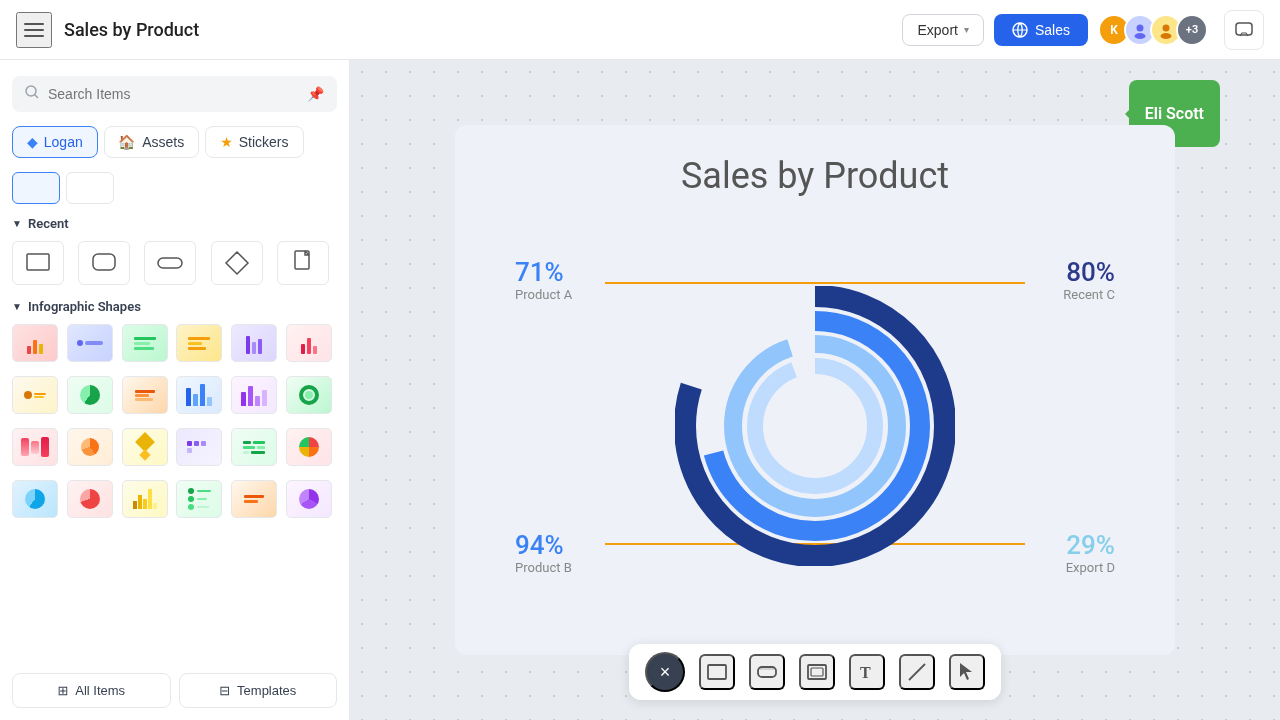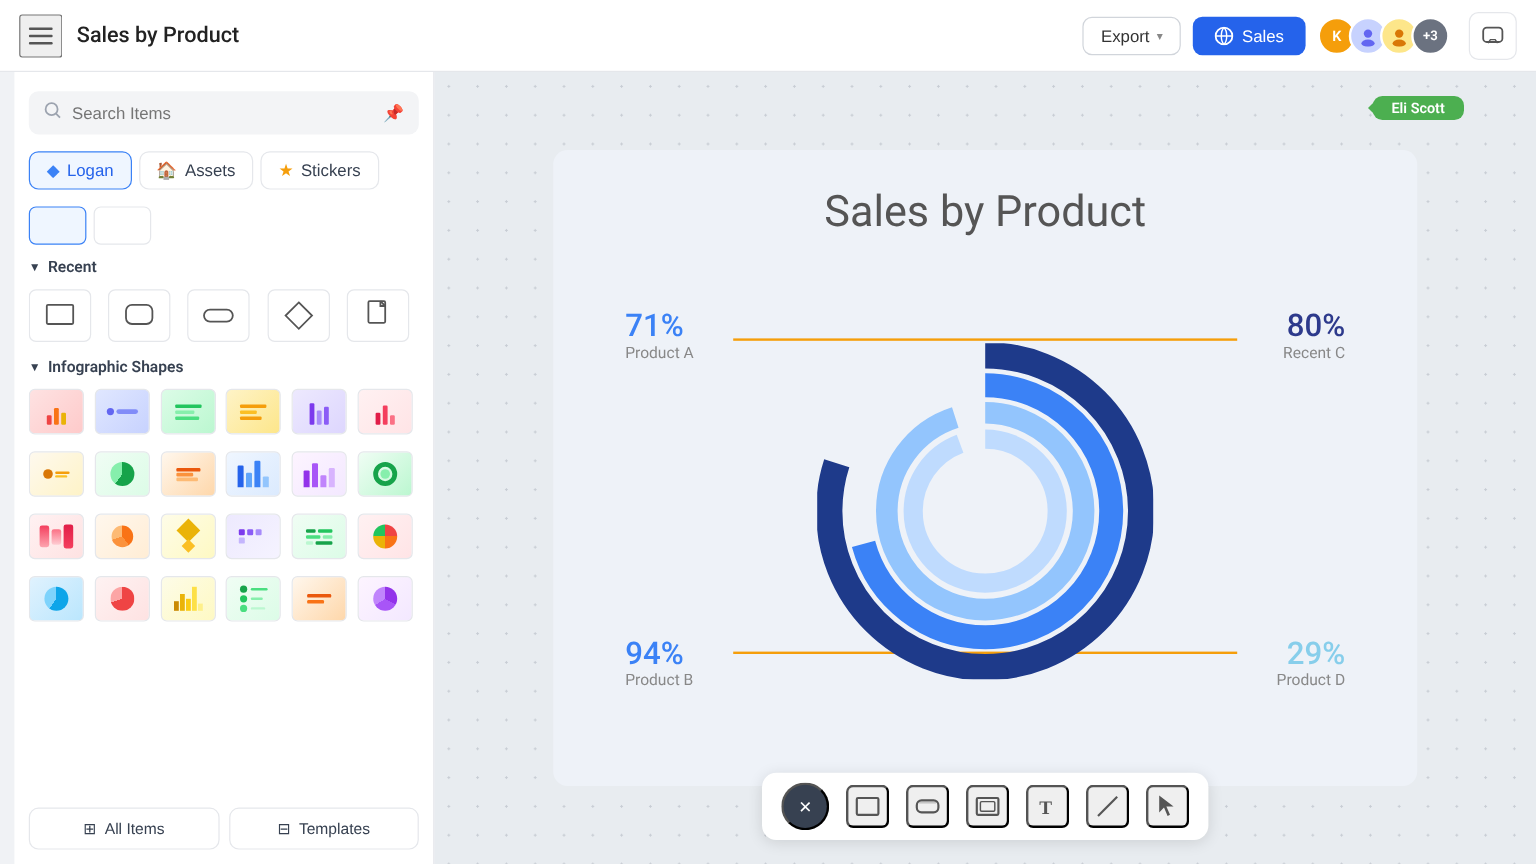--- a/index.html
+++ b/index.html
@@ -99,21 +99,20 @@
       display: flex;
       align-items: center;
       justify-content: center;
       margin-left: auto;
     }
 
     
     .main {
       display: flex;
       height: calc(720px - 60px);
-      margin-left: 12px;
     }
 
     
     .sidebar {
       width: 350px;
       background: #fff;
       border-right: 1px solid #e5e7eb;
       display: flex;
       flex-direction: column;
       padding: 16px 12px 12px;
@@ -348,22 +347,22 @@
       height: 280px;
     }
 
     
     .user-tooltip {
       position: absolute;
       display: flex;
       align-items: center;
       gap: 0;
       border-radius: 8px;
-      padding: 3px 16px;
-      font-size: 12px;
+      padding: 24px 16px;
+      font-size: 16px;
       font-weight: 600;
       color: #fff;
       white-space: nowrap;
     }
     .tooltip-eli {
       background: #4caf50;
       top: 20px;
       right: 60px;
     }
     .tooltip-rory {
@@ -767,21 +766,21 @@
           <span class="product-name">Product B</span>
         </div>
 
         <div class="product-label label-c">
           <span class="product-pct pct-darkblue">80%</span>
           <span class="product-name">Recent C</span>
         </div>
 
         <div class="product-label label-d">
           <span class="product-pct pct-blue" style="color:#87ceeb;">29%</span>
-          <span class="product-name">Product D</span>
+          <span class="product-name">Export D</span>
         </div>
 
         <div class="h-line h-line-top"></div>
         <div class="h-line h-line-bottom"></div>
 
         <div class="donut-container">
           <svg viewBox="0 0 280 280" width="280" height="280">
 
             <circle cx="140" cy="140" r="130" fill="none" stroke="#1e3a8a" stroke-width="22" stroke-dasharray="653 817" stroke-dashoffset="0" transform="rotate(-90 140 140)"></circle>
 

